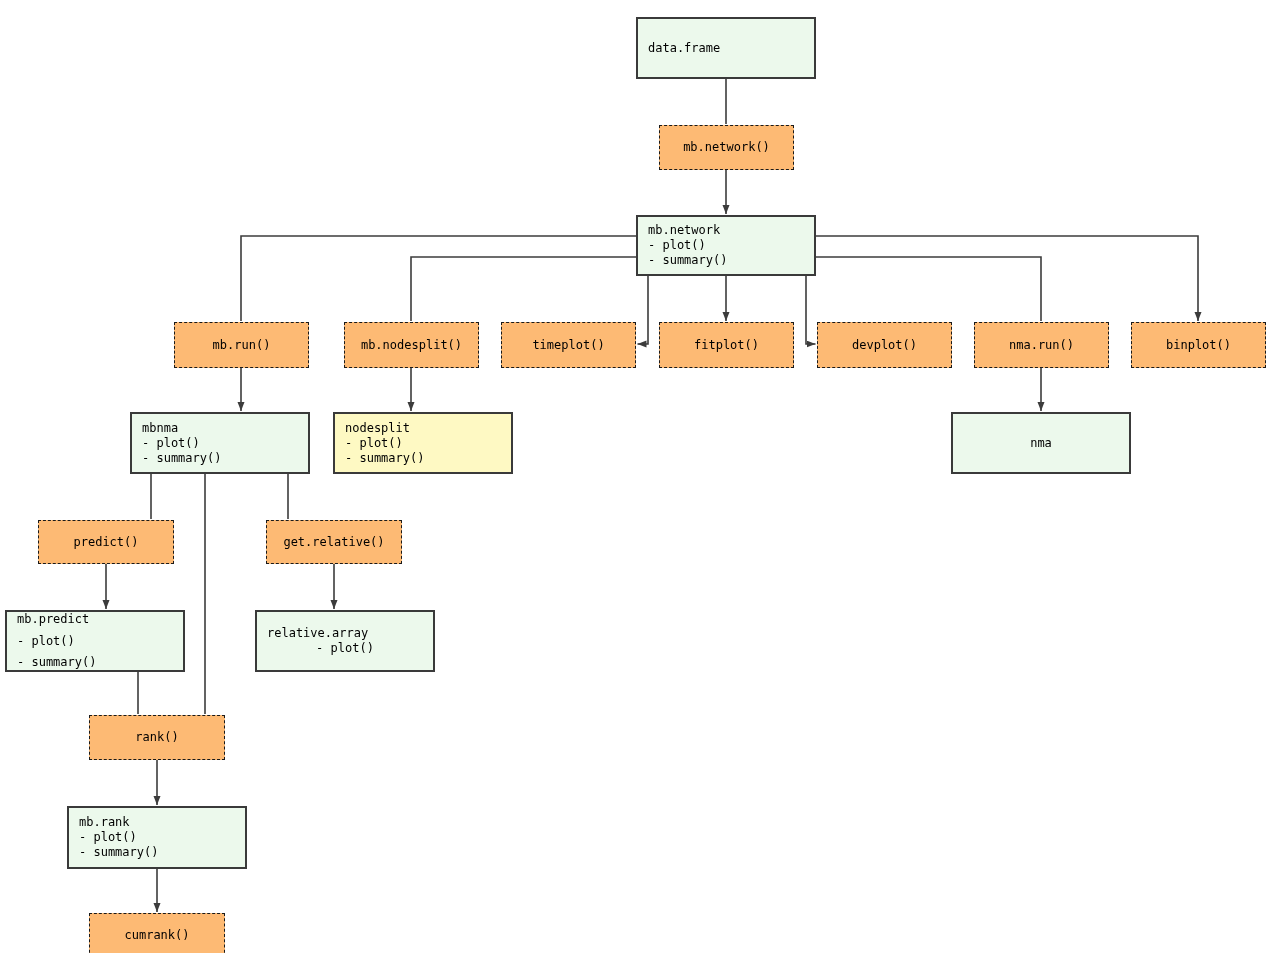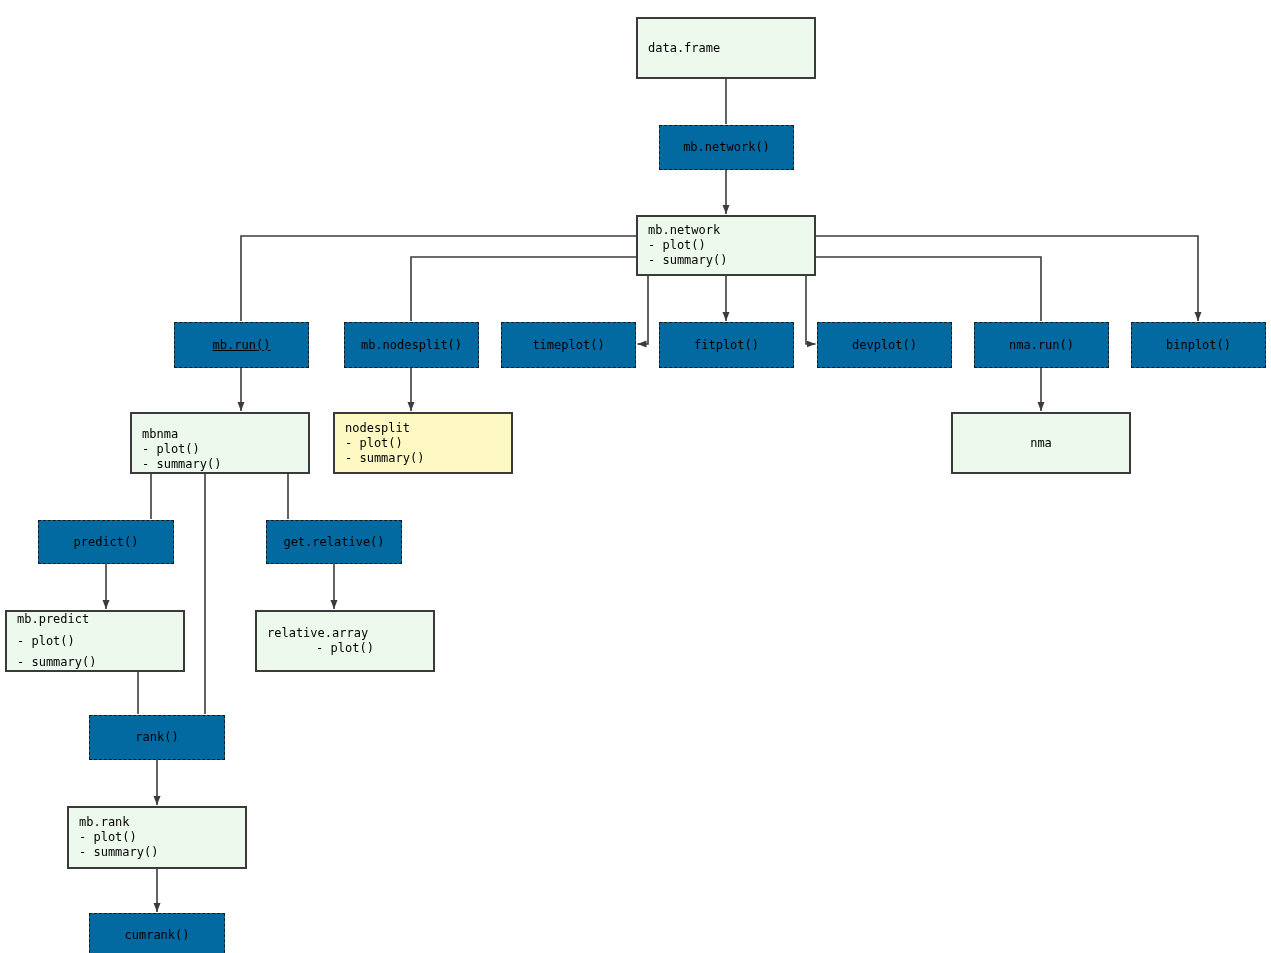--- a/index.html
+++ b/index.html
@@ -23,21 +23,21 @@
   }
   .node {
     position: absolute;
     box-sizing: border-box;
     display: flex;
     flex-direction: column;
     justify-content: center;
     font-size: 12px;
     line-height: 15px;
     color: #000000;
-    background: #0369a1;
+    background: #fdba74;
   }
   .node.object {
     border: 2px solid #3a3a3a;
   }
   .node.function {
     border: 1.5px dashed #1a1a1a;
   }
   .line {
     padding: 0 10px;
     white-space: pre;
@@ -80,42 +80,42 @@
       <div class="line left">data.frame</div>
     </div>
     <div class="node function" style="left: 659px; top: 113px; width: 135px; height: 45px; border-color: rgb(26, 26, 26); color: rgb(0, 0, 0);">
       <div class="line center">mb.network()</div>
     </div>
     <div class="node object" style="left: 636px; top: 203px; width: 180px; height: 61px; background: rgb(236, 249, 236); border-color: rgb(58, 58, 58); color: rgb(0, 0, 0);">
       <div class="line left">mb.network</div>
       <div class="line left">- plot()</div>
       <div class="line left">- summary()</div>
     </div>
-    <div class="node function" style="left: 174px; top: 310px; width: 135px; height: 46px; border-color: rgb(26, 26, 26); color: rgb(0, 0, 0); text-decoration: underline;">
+    <div class="node function" style="left: 174px; top: 310px; width: 135px; height: 46px; border-color: rgb(26, 26, 26); color: rgb(0, 0, 0);">
       <div class="line center">mb.run()</div>
     </div>
     <div class="node function" style="left: 344px; top: 310px; width: 135px; height: 46px; border-color: rgb(26, 26, 26); color: rgb(0, 0, 0);">
       <div class="line center">mb.nodesplit()</div>
     </div>
     <div class="node function" style="left: 501px; top: 310px; width: 135px; height: 46px; border-color: rgb(26, 26, 26); color: rgb(0, 0, 0);">
       <div class="line center">timeplot()</div>
     </div>
     <div class="node function" style="left: 659px; top: 310px; width: 135px; height: 46px; border-color: rgb(26, 26, 26); color: rgb(0, 0, 0);">
       <div class="line center">fitplot()</div>
     </div>
     <div class="node function" style="left: 817px; top: 310px; width: 135px; height: 46px; border-color: rgb(26, 26, 26); color: rgb(0, 0, 0);">
       <div class="line center">devplot()</div>
     </div>
     <div class="node function" style="left: 974px; top: 310px; width: 135px; height: 46px; border-color: rgb(26, 26, 26); color: rgb(0, 0, 0); justify-content: center;">
       <div class="line center">nma.run()</div>
     </div>
     <div class="node function" style="left: 1131px; top: 310px; width: 135px; height: 46px; border-color: rgb(26, 26, 26); color: rgb(0, 0, 0);">
       <div class="line center">binplot()</div>
     </div>
-    <div class="node object" style="left: 130px; top: 400px; width: 180px; height: 62px; background: rgb(236, 249, 236); border-color: rgb(58, 58, 58); color: rgb(0, 0, 0); justify-content: flex-end;">
+    <div class="node object" style="left: 130px; top: 400px; width: 180px; height: 62px; background: rgb(236, 249, 236); border-color: rgb(58, 58, 58); color: rgb(0, 0, 0);">
       <div class="line left">mbnma</div>
       <div class="line left">- plot()</div>
       <div class="line left">- summary()</div>
     </div>
     <div class="node object" style="left: 333px; top: 400px; width: 180px; height: 62px; background: #fef9c3; border-color: rgb(58, 58, 58); color: rgb(0, 0, 0);">
       <div class="line left">nodesplit</div>
       <div class="line left">- plot()</div>
       <div class="line left">- summary()</div>
     </div>
     <div class="node object" style="left: 951px; top: 400px; width: 180px; height: 62px; background: rgb(236, 249, 236); border-color: rgb(58, 58, 58); color: rgb(0, 0, 0);">

